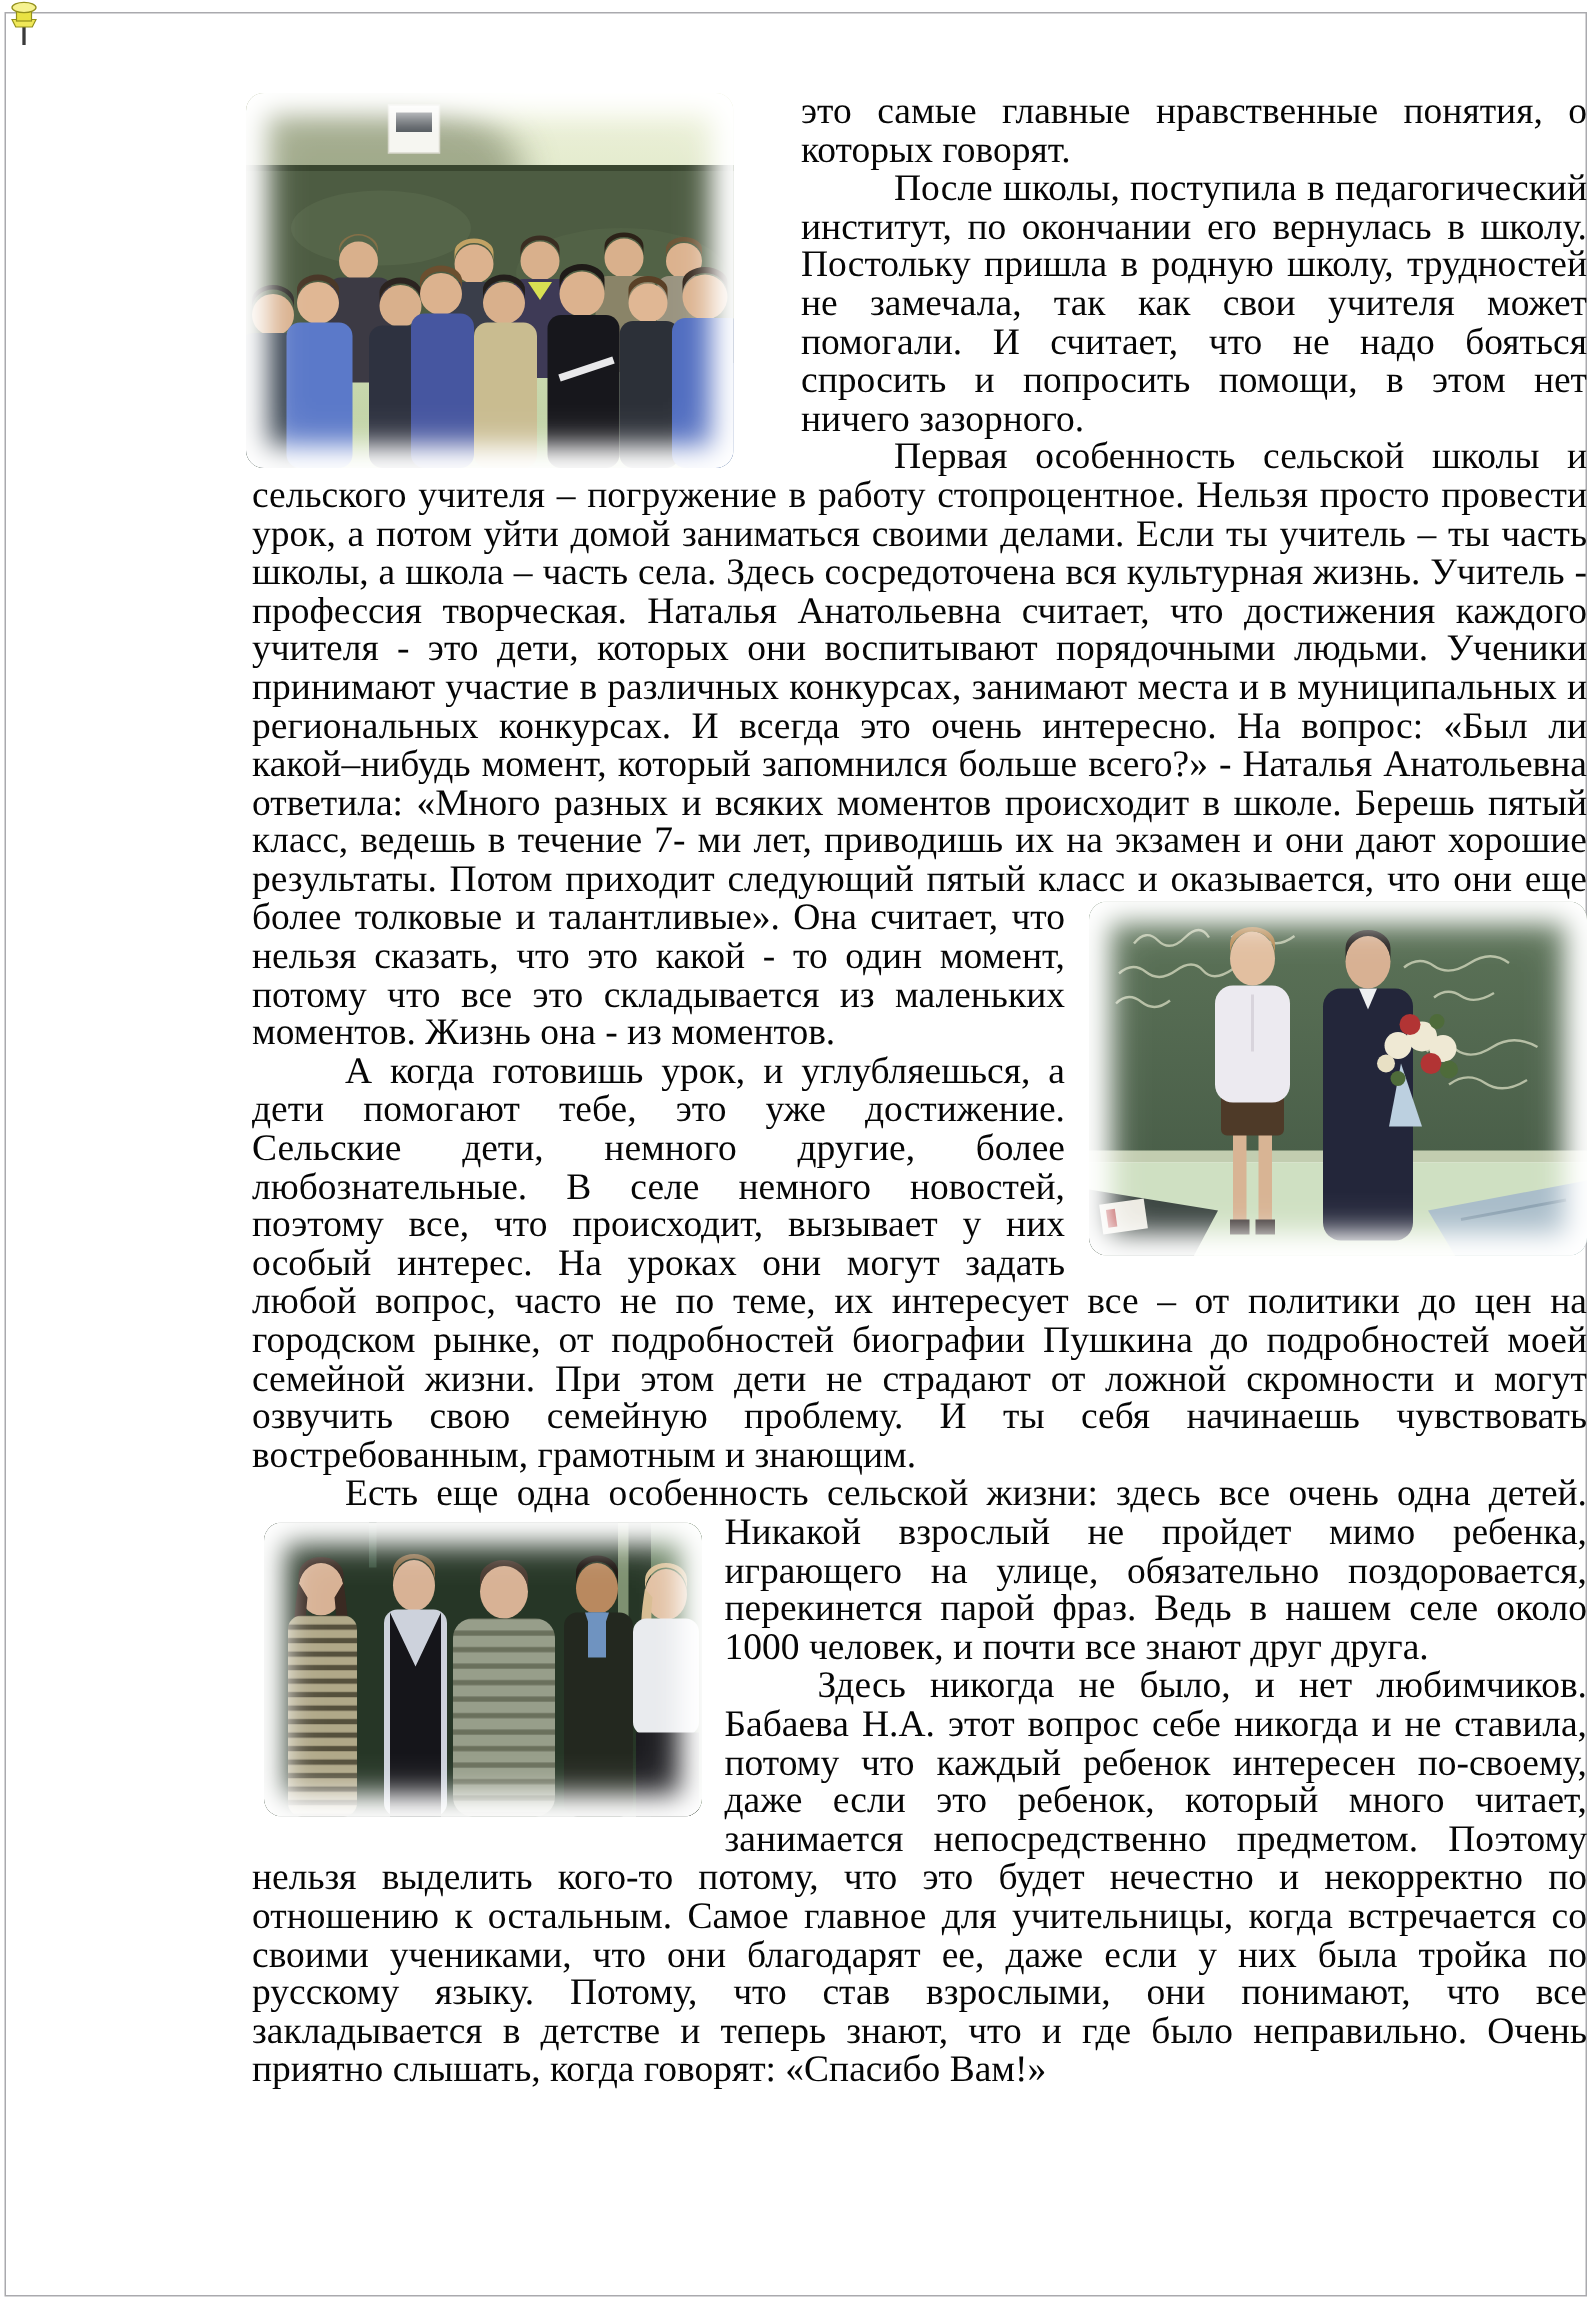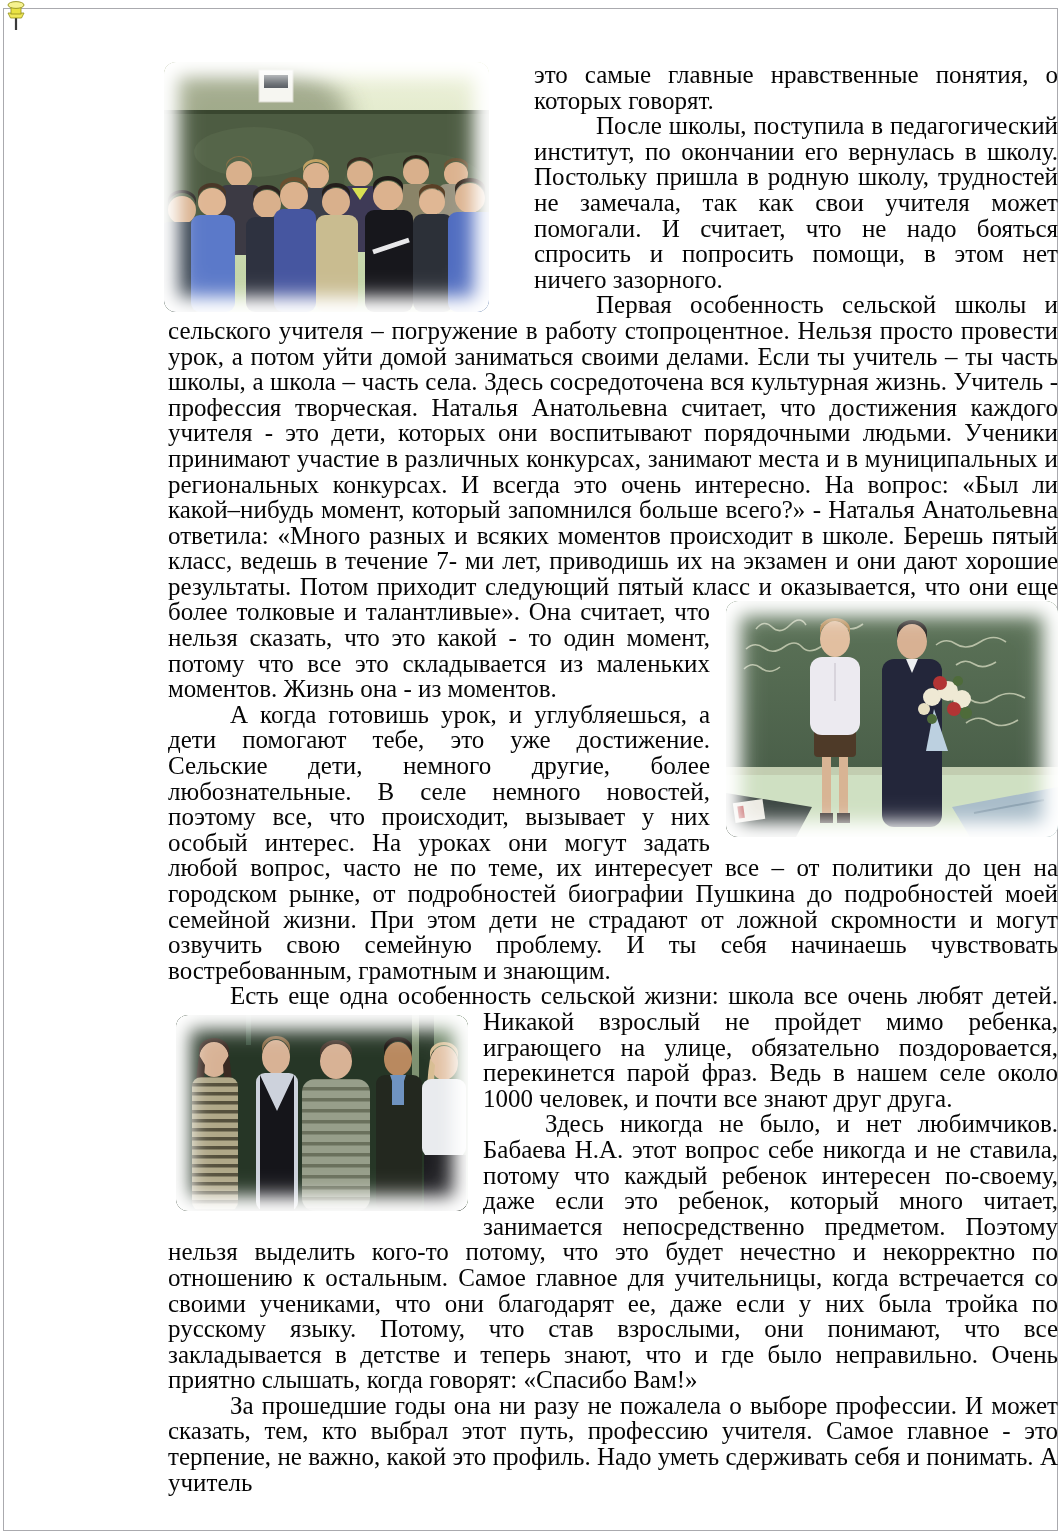--- a/index.html
+++ b/index.html
@@ -169,21 +169,21 @@
         <circle cx="198" cy="108" r="6" fill="#e8e0c4"></circle>
             <circle cx="240" cy="112" r="6" fill="#4e6b3a"></circle>
         <circle cx="206" cy="118" r="5" fill="#4e6b3a"></circle>
             <circle cx="232" cy="80" r="5" fill="#4e6b3a"></circle>
       </g>
     </svg>
       </span><span>еще более толковые и талантливые». Она считает, что нельзя сказать, что это какой - то один момент, потому что все это складывается из маленьких моментов. Жизнь она - из моментов.</span></p>
 
   <p><span>А когда готовишь урок, и углубляешься, а дети помогают тебе, это уже достижение. Сельские дети, немного другие, более любознательные. В селе немного новостей, поэтому все, что происходит, вызывает у них особый интерес. На уроках они могут задать любой вопрос, часто не по теме, их интересует все – от политики до цен на городском рынке, от подробностей биографии Пушкина до подробностей моей семейной жизни. При этом дети не страдают от ложной скромности и могут озвучить свою семейную проблему. И ты себя начинаешь чувствовать востребованным, грамотным и знающим.</span></p>
 
-  <p><span>Есть еще одна особенность сельской жизни: школа все очень любят детей. </span><span class="photo ph3">
+  <p><span>Есть еще одна особенность сельской жизни: здесь все очень одна детей. </span><span class="photo ph3">
         <svg viewBox="0 0 292 196" xmlns="http://www.w3.org/2000/svg">
       <defs>
         <pattern id="stripe1" width="10" height="9" patternUnits="userSpaceOnUse">
           <rect width="10" height="9" fill="#b0a888"></rect>
               <rect y="5" width="10" height="3.5" fill="#55503c"></rect>
         </pattern>
         <pattern id="stripe2" width="10" height="11" patternUnits="userSpaceOnUse">
           <rect width="10" height="11" fill="#979e8a"></rect>
               <rect y="6" width="10" height="3.5" fill="#6a705c"></rect>
         </pattern>
@@ -217,15 +217,14 @@
       <ellipse cx="268" cy="48" rx="14" ry="17" fill="#e2c0a2"></ellipse>
       <path d="M254,46 a14,16 0 0 1 28,0 l0,-8 a14,11 0 0 0 -28,0 z" fill="#d8bd92"></path>
       <path d="M254,44 q-4,24 -2,40 l8,0 q-3,-20 -1,-34 z" fill="#d8bd92"></path>
       <rect x="246" y="64" width="44" height="78" rx="9" fill="#e9ebee"></rect>
       <rect x="248" y="140" width="42" height="56" fill="#1c1c20"></rect>
     </svg>
       </span><span>Никакой взрослый не пройдет мимо ребенка, играющего на улице, обязательно поздоровается, перекинется парой фраз. Ведь в нашем селе около 1000 человек, и почти все знают друг друга.</span></p>
 
   <p><span>Здесь никогда не было,  и нет любимчиков. Бабаева Н.А.  этот вопрос себе никогда и не ставила, потому что каждый ребенок интересен по-своему, даже если это ребенок, который много читает, занимается непосредственно предметом. Поэтому нельзя выделить кого-то потому, что это будет нечестно и некорректно по отношению к остальным. Самое главное для учительницы, когда  встречается со своими учениками, что они благодарят ее, даже если у них была тройка по русскому языку. Потому, что став взрослыми,  они понимают, что все закладывается в детстве и теперь знают, что и где было неправильно. Очень приятно слышать, когда говорят: «Спасибо Вам!»</span></p>
 
-  <p><span>За прошедшие годы она  ни разу не пожалела о выборе профессии. И может сказать, тем, кто выбрал этот путь, профессию учителя. Самое главное -  это терпение, не важно, какой это профиль. Надо уметь сдерживать себя и понимать. А учитель</span></p>
 
 </div>
 
 </body></html>

